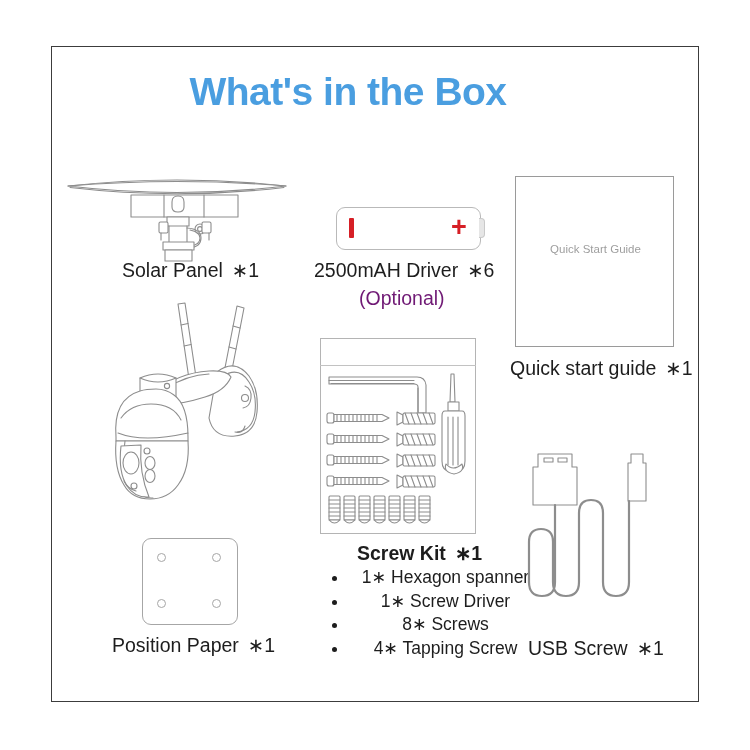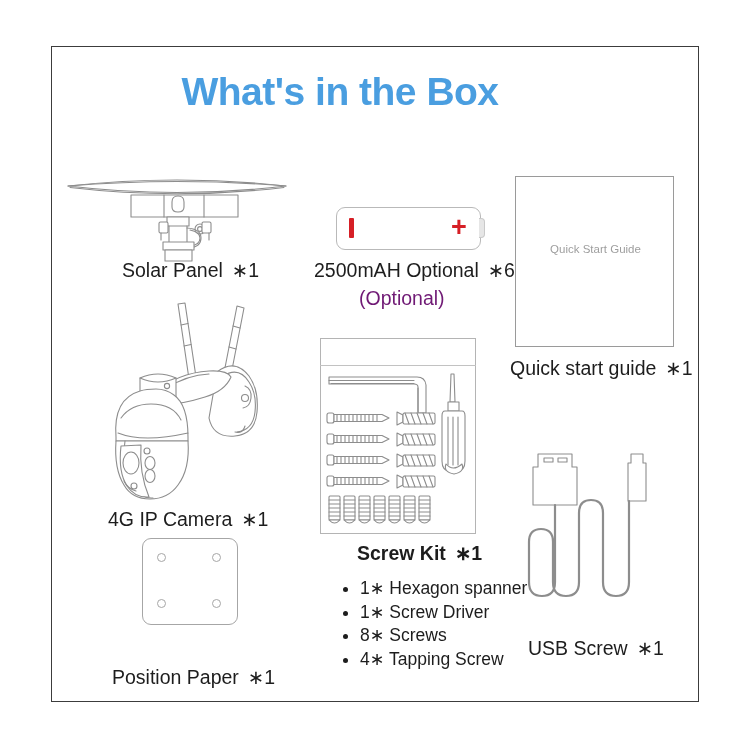--- a/index.html
+++ b/index.html
@@ -1,20 +1,20 @@
 <!DOCTYPE html>
 <html><head>
 <meta charset="utf-8">
 <style>
   html,body{margin:0;padding:0;background:#ffffff;}
   body{width:750px;height:750px;font-family:"Liberation Sans",sans-serif;overflow:hidden;}
   .page{position:relative;width:750px;height:750px;background:#fff;}
   .frame{position:absolute;left:51px;top:46px;width:648px;height:656px;border:1.5px solid #3c3c3c;box-sizing:border-box;background:#fff;}
 
-  .title{position:absolute;left:4px;top:70px;width:672px;text-align:center;font-size:39px;font-weight:bold;color:#4a9ee0;letter-spacing:-0.5px;}
+  .title{position:absolute;left:12px;top:70px;width:672px;text-align:center;font-size:39px;font-weight:bold;color:#4a9ee0;letter-spacing:-0.5px;}
 
   .label{position:absolute;font-size:19.5px;color:#1d1d1d;white-space:nowrap;font-family:"Liberation Sans",sans-serif;}
   .label .qty{margin-left:9px;}
   .sub-red{position:absolute;font-size:19.5px;color:#701a75;white-space:nowrap;}
 
   
   .art{position:absolute;}
   svg{display:block;overflow:visible;}
   .ln{fill:none;stroke:#8d8d8d;stroke-width:1.1;stroke-linejoin:round;stroke-linecap:round;}
   .fillw{fill:#ffffff;}
@@ -32,21 +32,21 @@
   
   .pospaper{position:absolute;left:142px;top:538px;width:96px;height:87px;border:1.3px solid #a6a6a6;border-radius:9px;box-sizing:border-box;background:#fff;}
   .hole{position:absolute;width:9px;height:9px;border:1.2px solid #a6a6a6;border-radius:50%;box-sizing:border-box;}
 
   
   .kitbag{position:absolute;left:320px;top:338px;width:156px;height:196px;border:1.2px solid #b4b4b4;box-sizing:border-box;background:#fff;}
   .kitbag-div{position:absolute;left:320px;top:365px;width:156px;height:0;border-top:1.2px solid #c2c2c2;}
 
   .bullets{position:absolute;left:332px;top:566px;width:210px;}
   .bullets li{font-size:17.5px;color:#1d1d1d;line-height:23.5px;white-space:nowrap;}
-  .bullets ul{margin:11px;padding-left:17px;list-style:disc;}
+  .bullets ul{margin:0;padding-left:17px;list-style:disc;text-align:center;}
 </style>
 </head>
 <body>
 
 <div class="page">
   <div class="frame"></div>
 
   <div class="title">What's in the Box</div>
 
   <div class="art" style="left:64px;top:172px;">
@@ -72,21 +72,21 @@
   </div>
   <div class="label" style="left:122px;top:259px;">
     <span>Solar Panel</span><span class="qty">∗1</span>
   </div>
 
   <div class="batt"></div>
   <div class="batt-nub"></div>
   <div class="batt-minus"></div>
   <div class="batt-plus">+</div>
   <div class="label" style="left:314px;top:259px;">
-    <span>2500mAH Optional</span><span class="qty">∗6</span>
+    <span>2500mAH Driver</span><span class="qty">∗6</span>
   </div>
   <div class="sub-red" style="left:359px;top:287px;">(Optional)</div>
 
   <div class="qsg-box">
     <div class="qsg-text">Quick Start Guide</div>
   </div>
   <div class="label" style="left:510px;top:357px;">
     <span>Quick start guide</span><span class="qty">∗1</span>
   </div>
 
@@ -120,31 +120,28 @@
 
       <path class="ln fillw" d="M26 146 q-3 26 6 40 q8 12 22 11 q-10 -24 -8 -52 Z"></path>
       <ellipse class="ln" cx="36" cy="163" rx="8" ry="11"></ellipse>
       <circle class="ln" cx="52" cy="151" rx="3" r="3"></circle>
       <ellipse class="ln" cx="55" cy="163" rx="5" ry="6.5"></ellipse>
       <ellipse class="ln" cx="55" cy="176" rx="5" ry="6.5"></ellipse>
       <circle class="ln" cx="39" cy="186" r="3"></circle>
       <path class="ln" d="M29 181 q4 8 12 10"></path>
     </svg>
   </div>
-  <div class="label" style="left:108px;top:508px;">
-    <span>4G IP Camera</span><span class="qty">∗1</span>
-  </div>
 
   <div class="pospaper">
     <span class="hole" style="left:14px;top:14px;"></span>
     <span class="hole" style="left:69px;top:14px;"></span>
     <span class="hole" style="left:14px;top:60px;"></span>
     <span class="hole" style="left:69px;top:60px;"></span>
   </div>
-  <div class="label" style="left:112px;top:666px;">
+  <div class="label" style="left:112px;top:634px;">
     <span>Position Paper</span><span class="qty">∗1</span>
   </div>
 
   <div class="kitbag"></div>
   <div class="kitbag-div"></div>
   <div class="art" style="left:327px;top:372px;">
     <svg width="144" height="158" viewBox="0 0 144 158">
 
       <path class="ln fillw" d="M2 5 l88 0 q8 0 9 8 l0 28 l-8 0 l0 -26 q0 -3 -4 -3 l-85 0 Z"></path>
       <path class="ln" d="M2 8.5 l85 0 M4 11.5 l83 0 M91 16 l0 24"></path>

